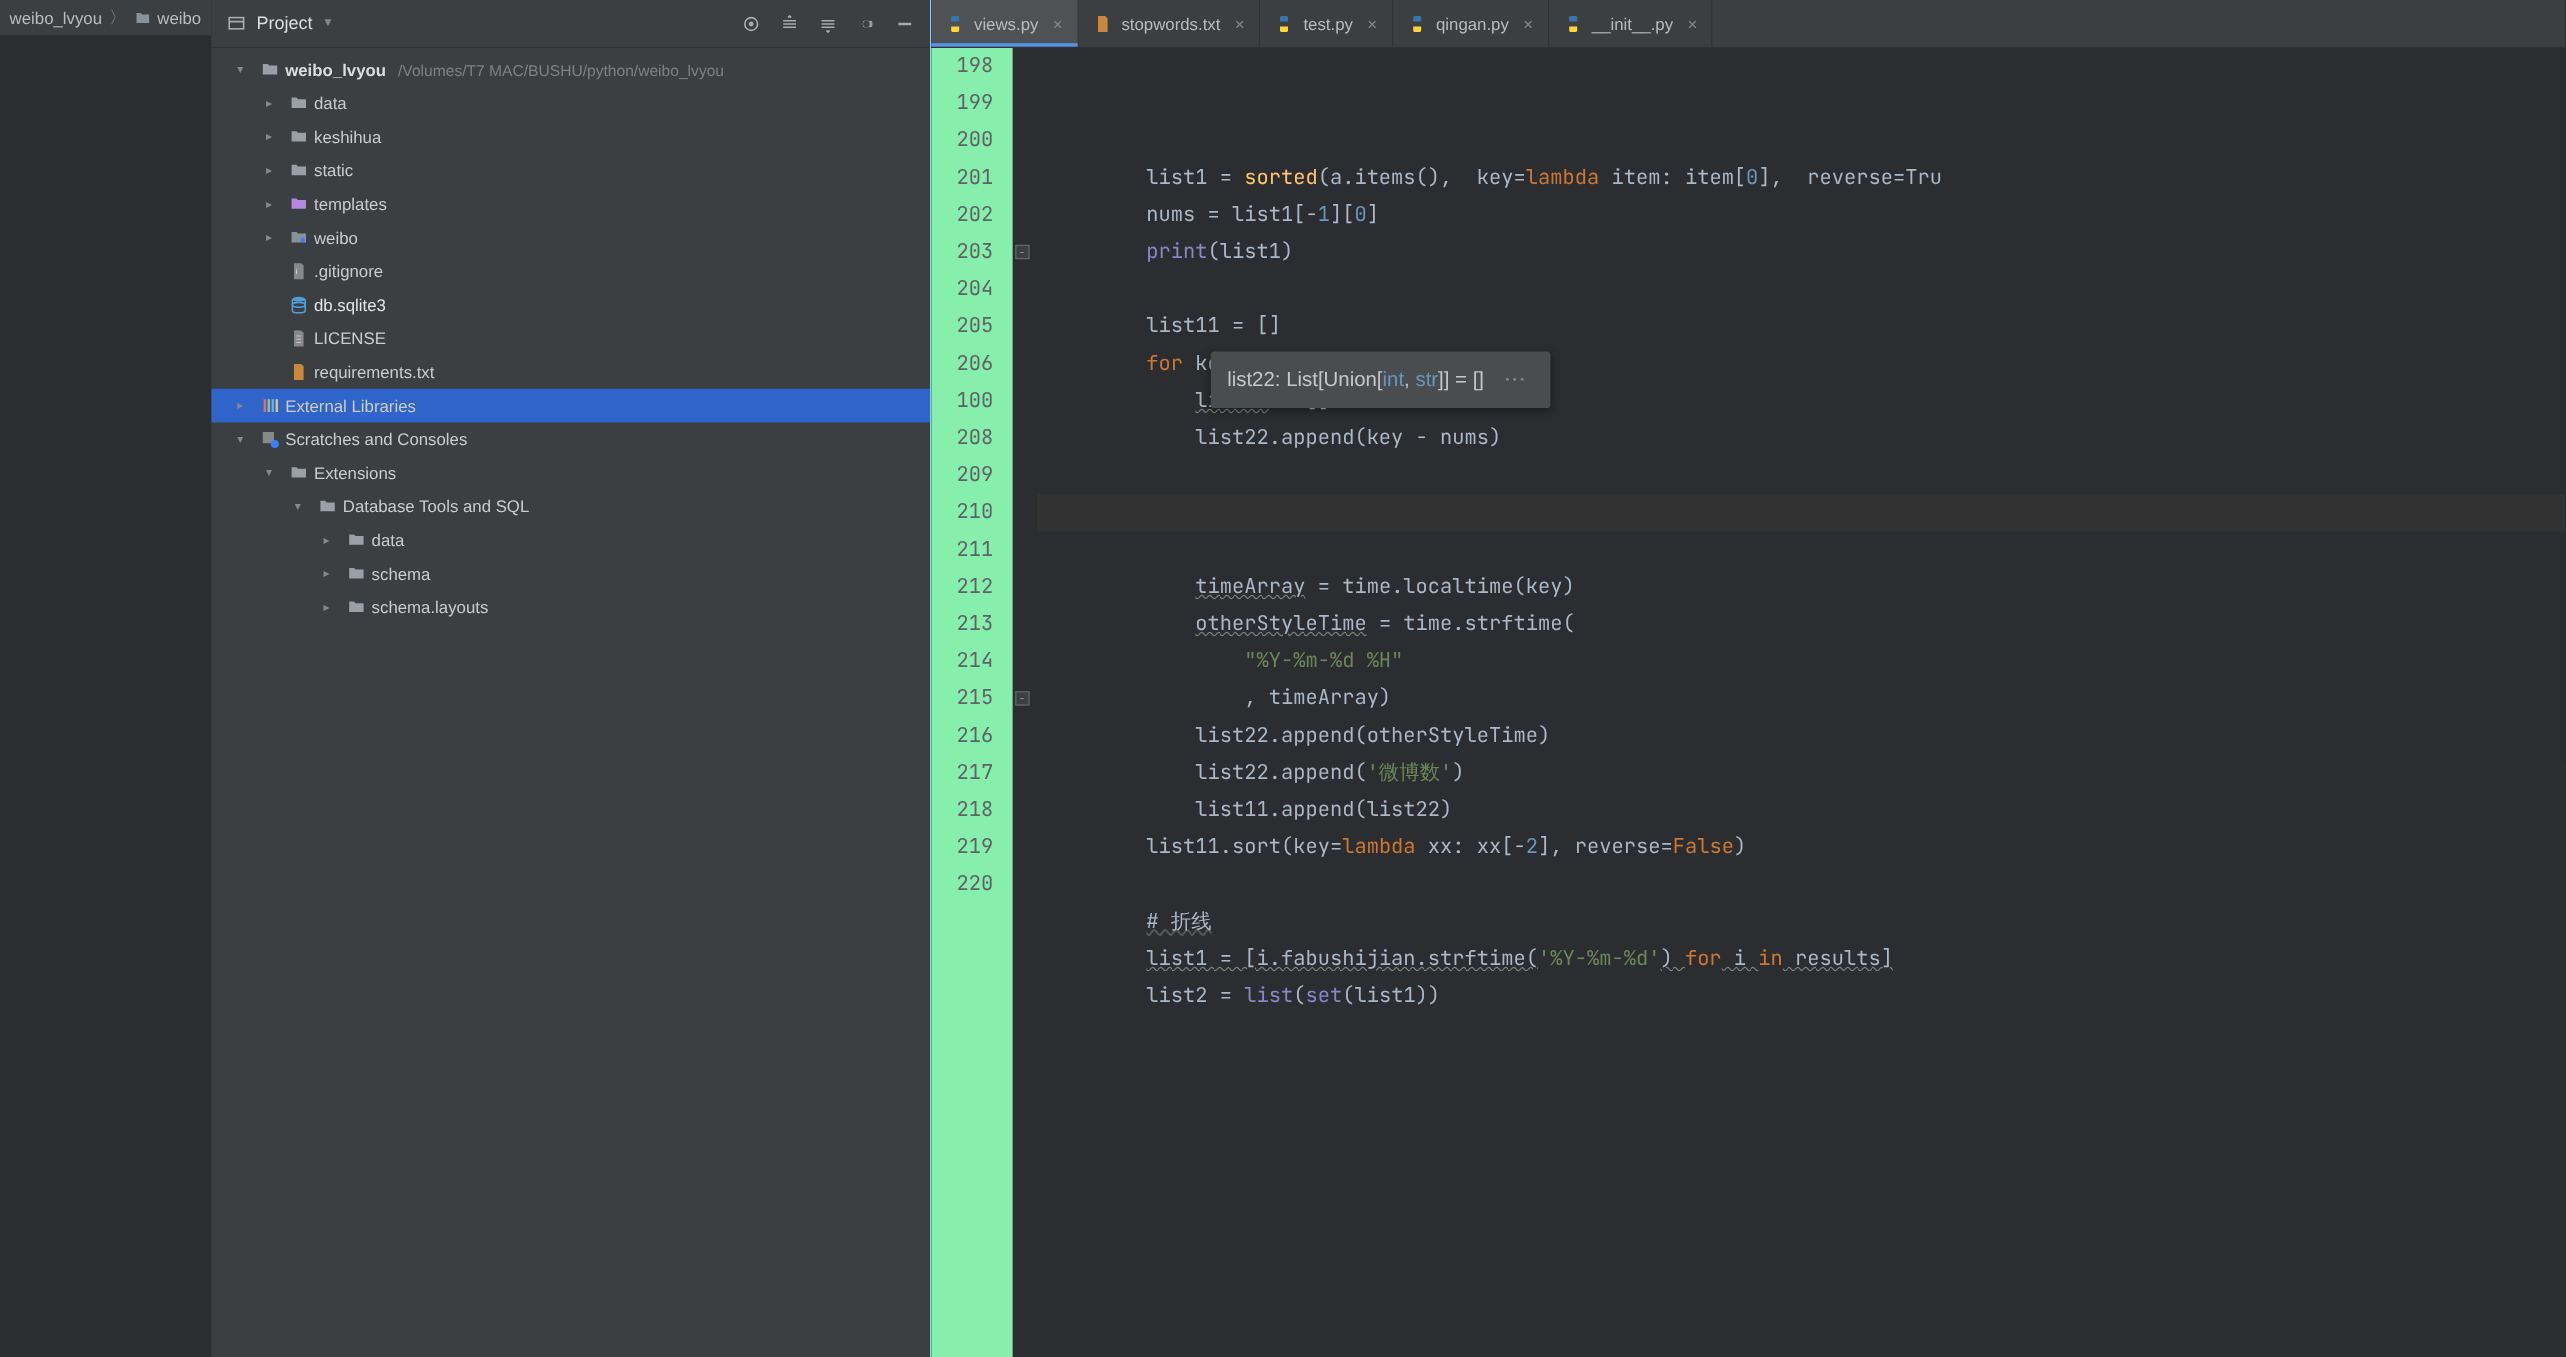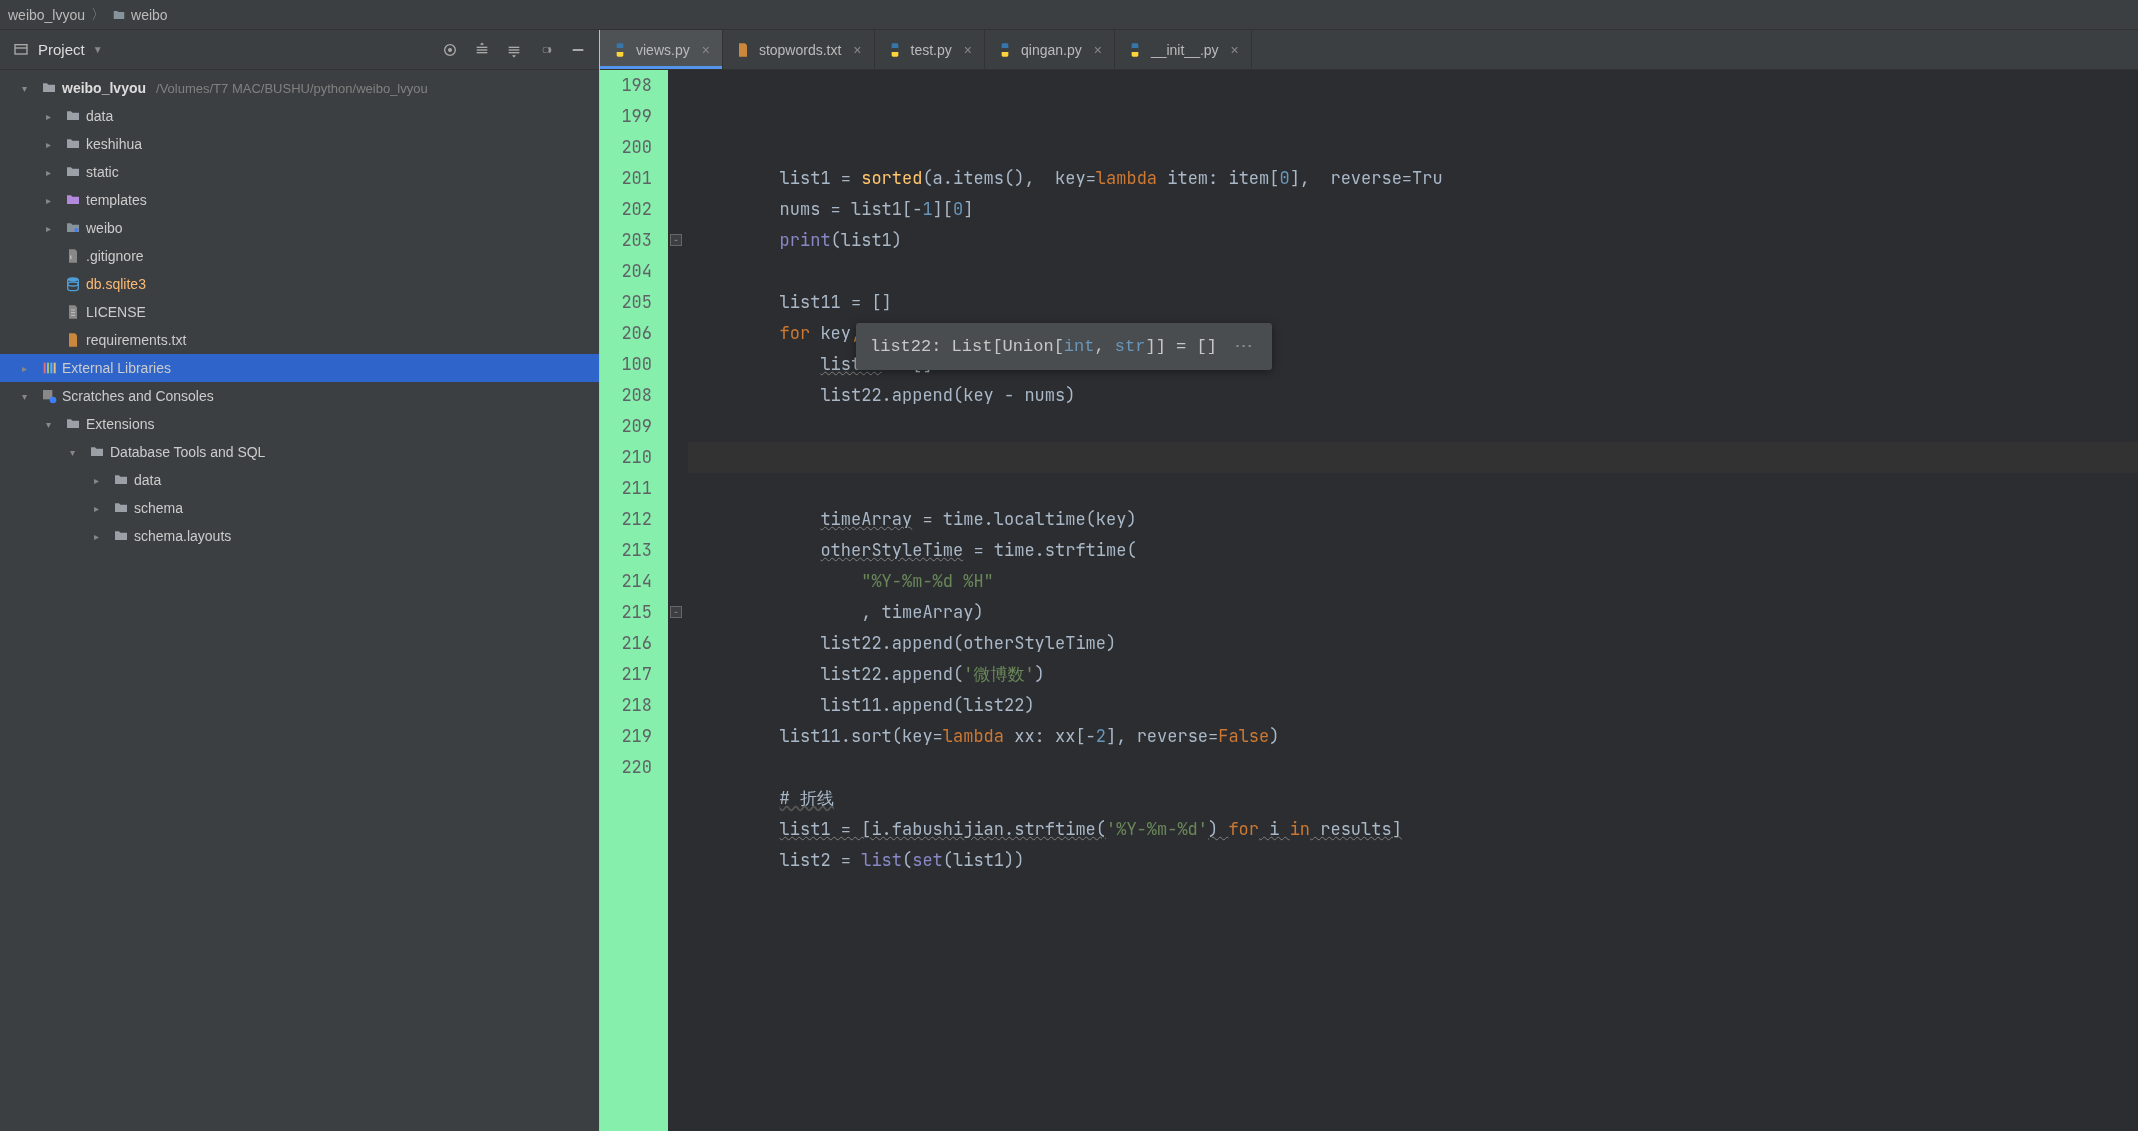--- a/index.html
+++ b/index.html
@@ -4,21 +4,21 @@
 <style>
 * { margin: 0; padding: 0; box-sizing: border-box; }
 body {
   font-family: -apple-system, BlinkMacSystemFont, "Segoe UI", sans-serif;
   background: #2b2d30;
   color: #bababa;
   font-size: 13px;
   overflow: hidden;
   height: 100vh;
 }
-.window { display: flex; flex-direction: column; height: 100vh; }
+.window { display: flex; flex-direction: row; height: 100vh; }
 .breadcrumb-bar {
   height: 30px;
   background: #3c3f41;
   display: flex;
   align-items: center;
   padding: 0 8px;
   font-size: 14px;
   border-bottom: 1px solid #323232;
 }
 .breadcrumb-item { display: flex; align-items: center; gap: 4px; color: #bbb; }
@@ -46,21 +46,21 @@
 .tree-row {
   display: flex; align-items: center; height: 28px;
   padding-left: 8px; cursor: pointer; gap: 4px; white-space: nowrap;
 }
 .tree-row.selected { background: #2f65ca; color: #fff; }
 .tree-indent { display:inline-block; }
 .tree-arrow { width: 14px; color: #888; font-size: 10px; }
 .tree-icon { width: 18px; display:flex; justify-content:center; }
 .tree-label { color: #ccc; }
 .tree-label.bold { font-weight: 600; color: #ddd; }
-.tree-label.link { color: #fdba74; }
+.tree-label.link { color: #e5e5e5; }
 .tree-path { color: #808080; margin-left: 6px; font-size: 13px; }
 
 .editor-panel { flex:1; display:flex; flex-direction:column; background:#2b2d30; }
 .tabs-bar { height: 40px; background:#3c3f41; display:flex; align-items:center; border-bottom:1px solid #323232; overflow:hidden; }
 .tab { height:100%; display:flex; align-items:center; padding:0 12px; gap:8px; cursor:pointer; border-right:1px solid #323232; position:relative; font-size:14px; color:#bbb; }
 .tab.active { background:#4e5254;justify-content:space-between; }
 .tab.active::after { content:''; position:absolute; bottom:0; left:0; right:0; height:3px; background:#5394ec; }
 .tab-close { color:#888; font-size:14px; margin-left:4px; }
 
 .editor-area { flex:1; display:flex; overflow:hidden; font-family: "JetBrains Mono", Menlo, Consolas, monospace; font-size:17px; line-height: 31px; }
@@ -77,22 +77,22 @@
 .num { color:#6897bb; }
 .param { color:#a9b7c6; }
 .builtin { color:#8888c6; }
 .underline { text-decoration: underline wavy #808080; text-decoration-thickness:1px; }
 .underline-grn { text-decoration: underline wavy #555; }
 
 .tooltip {
   position:absolute; top: 253px; left: 145px;
   background:#4a4d4f; color:#c7c7c7; padding: 8px 14px; font-size:17px;
   border-radius:3px; box-shadow:0 2px 8px rgba(0,0,0,.4);
-  font-family: Liberation Mono, monospace;
-  display:flex; align-items:center; gap:10px;margin-left:23px;
+  font-family: Liberation Sans, sans-serif;
+  display:flex; align-items:center; gap:10px;
 }
 .tooltip .bi { color:#6897bb; }
 .tooltip-more { color:#888; font-size:18px; letter-spacing:1px; writing-mode:vertical-rl; }
 
 svg { display:block; }
 </style>
 </head>
 <body>
 
 <div class="window">

